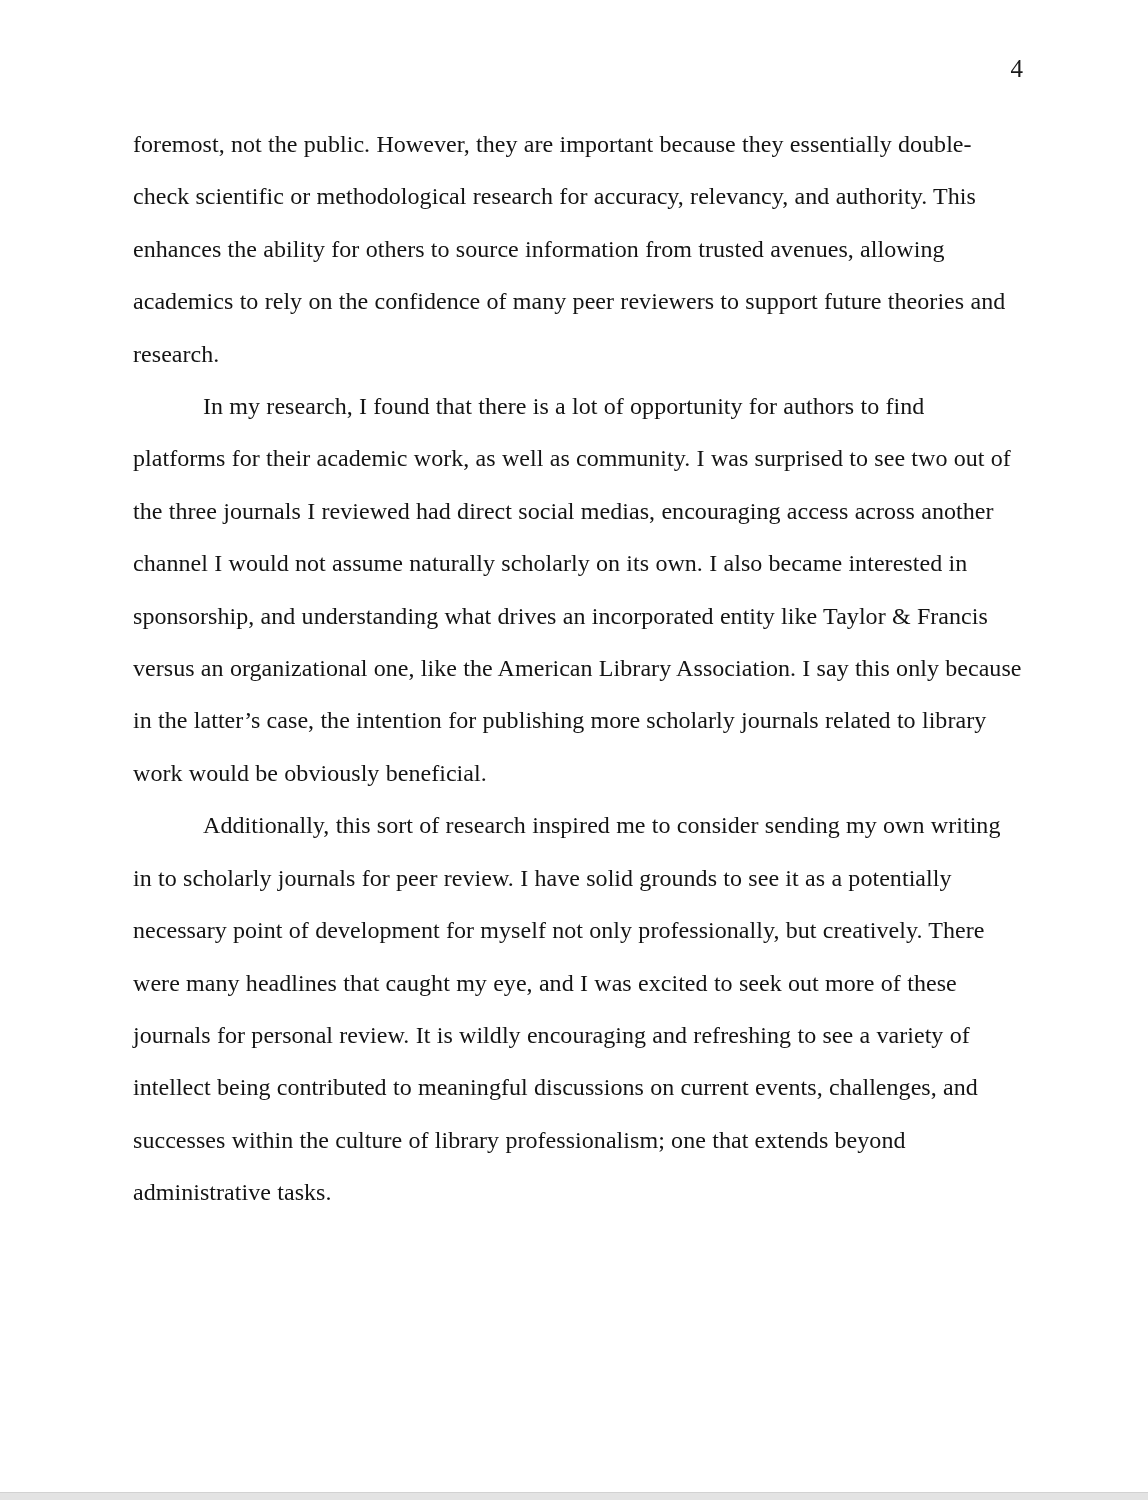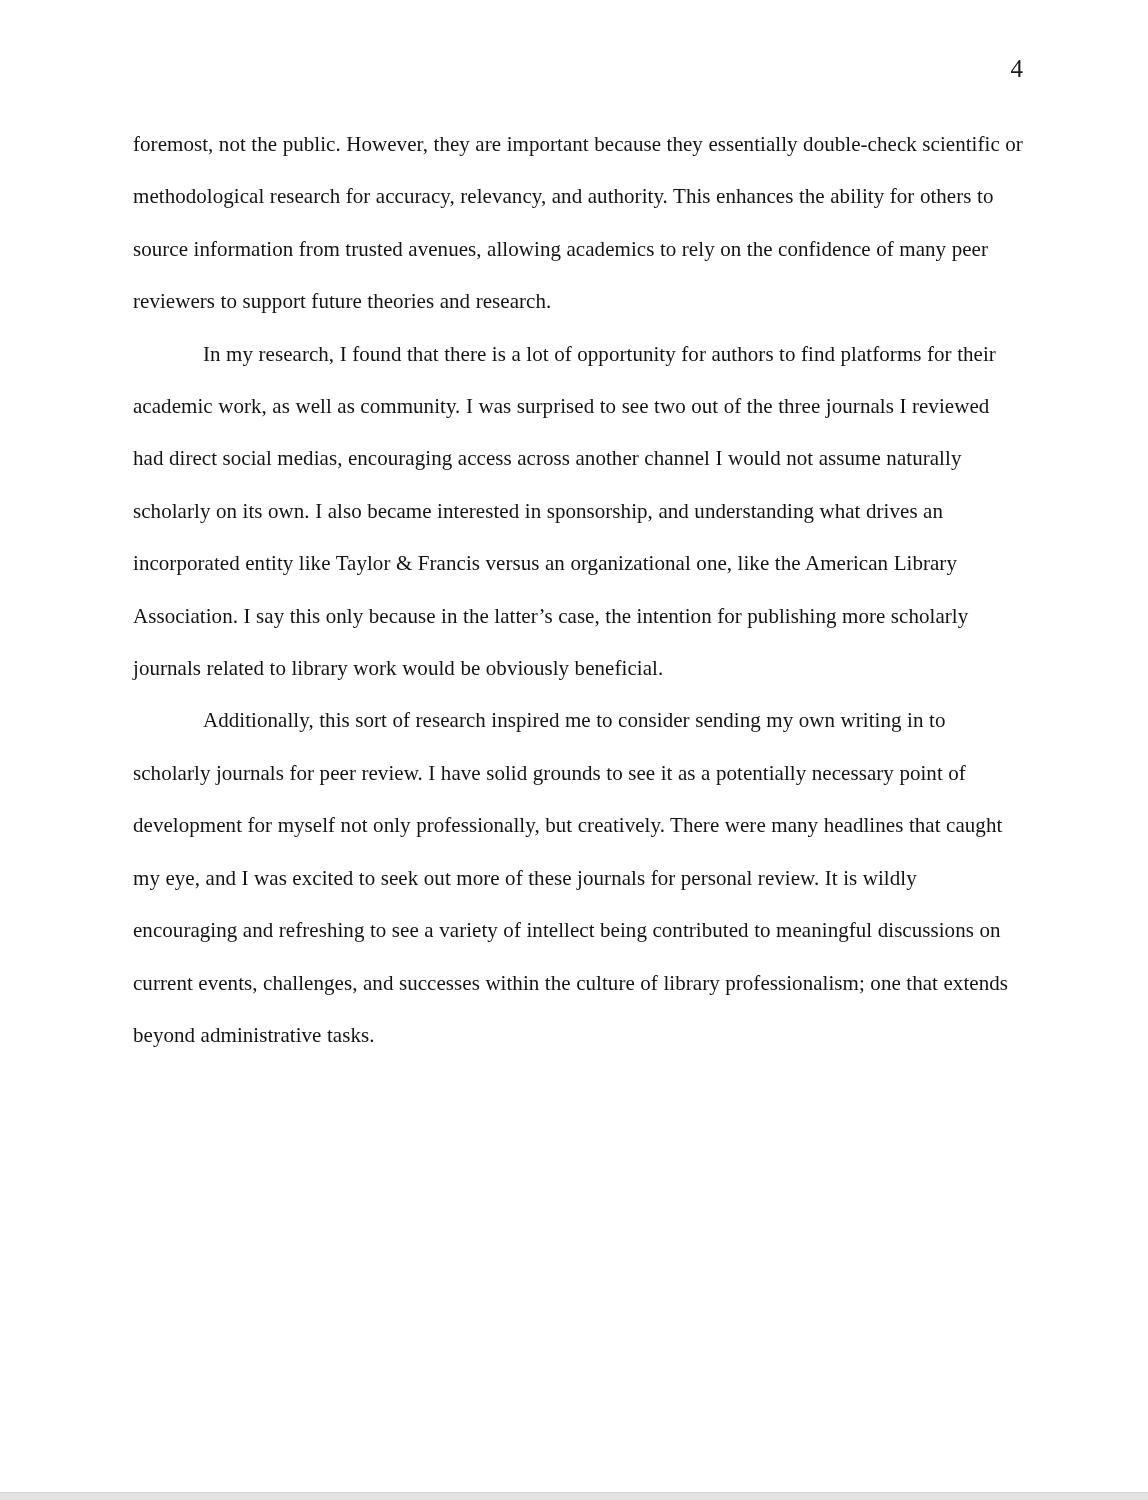--- a/index.html
+++ b/index.html
@@ -54,21 +54,21 @@
 
   .doc-body {
     position: absolute;
     left: 133px;
     top: 118px;
     width: 890px;
   }
 
   .para {
     margin: 0;
-    font-size: 21px;
+    font-size: 24px;
     line-height: 52.4px;
     color: #141414;
     text-align: left;
     letter-spacing: 0.05px;
     word-spacing: 0.2px;
     font-family: "Liberation Serif", "DejaVu Serif", serif;
     -webkit-font-smoothing: antialiased;
   }
 
   .para.indent {

